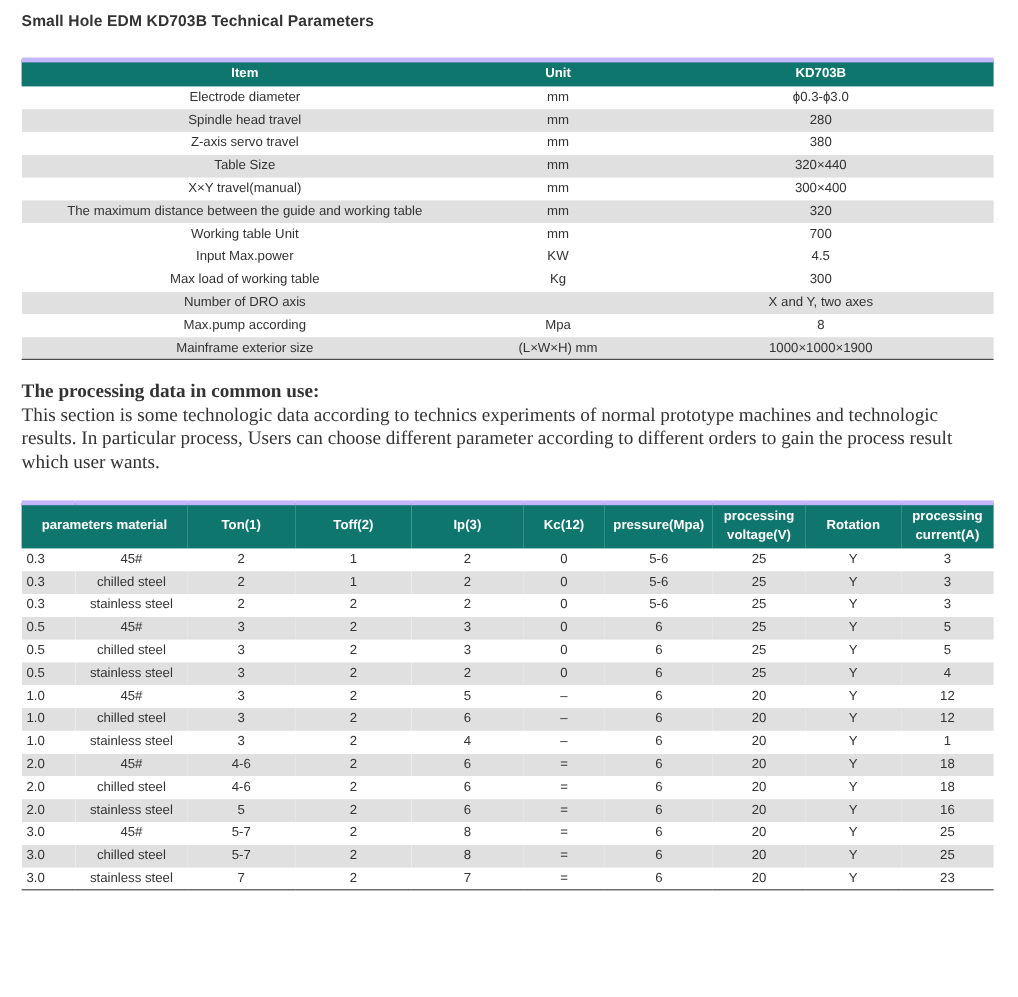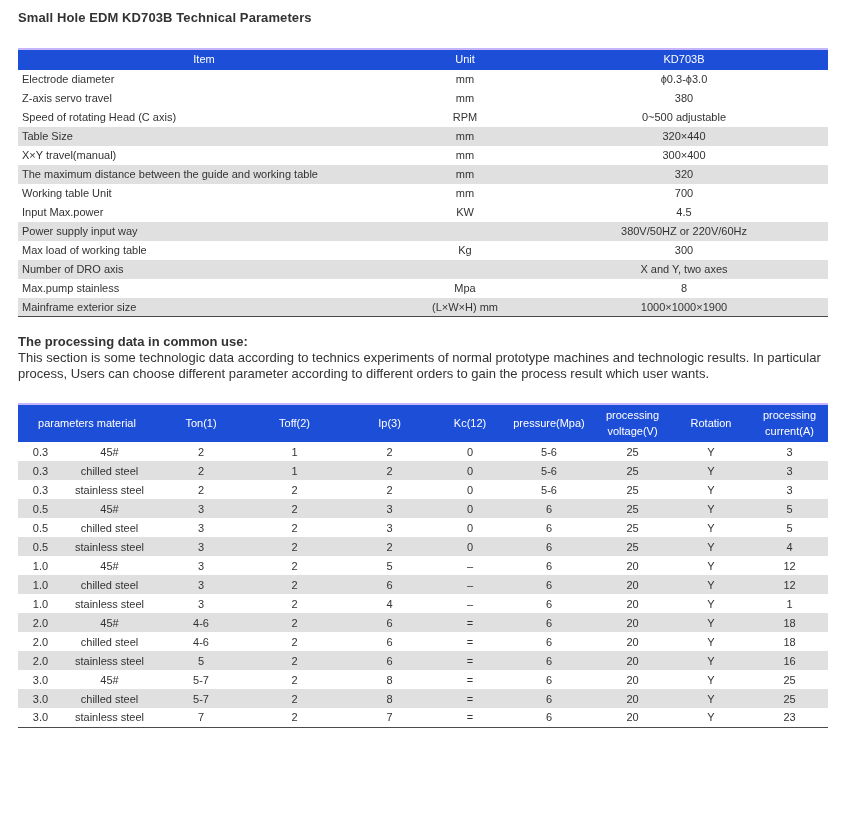--- a/index.html
+++ b/index.html
@@ -23,27 +23,27 @@
     border-collapse: collapse;
     table-layout: fixed;
     width: 810px;
     font-size: 11px;
     color: #333333;
   }
   table.spec-table   { margin-top: 23px; }
   table.process-table{ margin-top: 21px; }
 
   thead th {
-    background: #1d4ed8;
+    background: #0f766e;
     color: #ffffff;
-    font-weight: normal;
+    font-weight: bold;
     font-size: 11px;
     text-align: center;
     vertical-align: middle;
-    border-top: 2px solid #c4b5fd;
+    border-top: 4px solid #c4b5fd;
     padding: 2px 3px;
     line-height: 1.45;
   }
   .spec-table thead th { height: 20px; }
   .process-table thead th { height: 38px; }
 
   tbody td {
     height: 19px;
     padding: 1px 4px;
     text-align: center;
@@ -51,41 +51,42 @@
     white-space: nowrap;
     overflow: hidden;
   }
   tbody tr.alt td { background: #e0e0e0; }
   tbody tr:last-child td { border-bottom: 1px solid #4a4a4a; }
 
   
   .spec-table col.c-item   { width: 372px; }
   .spec-table col.c-unit   { width: 150px; }
   .spec-table col.c-value  { width: 288px; }
-  .spec-table tbody td.left { text-align: left; }
+  .spec-table tbody td.left { text-align: center; }
 
   
   .process-table col.c-param    { width: 45px;  }
   .process-table col.c-material { width: 93px;  }
   .process-table col.c-ton      { width: 90px;  }
   .process-table col.c-toff     { width: 97px;  }
   .process-table col.c-ip       { width: 93px;  }
   .process-table col.c-kc       { width: 68px;  }
   .process-table col.c-press    { width: 90px;  }
   .process-table col.c-volt     { width: 77px;  }
   .process-table col.c-rot      { width: 80px;  }
   .process-table col.c-cur      { width: 77px;  }
-  .process-table tbody td:first-child { text-align: center; }
+  .process-table tbody td:first-child { text-align: left; }
 
   .notes {
     margin-top: 17px;
     width: 812px;
-    font-size: 13px;
+    font-size: 16px;
     line-height: 1.22;
     color: #333333;
+    font-family: Liberation Serif, serif;
   }
   .notes-heading { font-weight: bold; }
 </style>
 </head>
 <body>
 
 <div class="page">
 
   <div class="page-title">Small Hole EDM KD703B Technical Parameters</div>
 
@@ -101,29 +102,29 @@
         <th>Unit</th>
         <th>KD703B</th>
       </tr>
     </thead>
     <tbody>
         <tr>
           <td class="left">Electrode diameter</td>
           <td>mm</td>
           <td>ϕ0.3-ϕ3.0</td>
         </tr>
+        <tr class="alt">
+          <td class="left">Spindle head travel</td>
+          <td>mm</td>
+          <td>280</td>
+        </tr>
         <tr>
           <td class="left">Z-axis servo travel</td>
           <td>mm</td>
           <td>380</td>
-        </tr>
-        <tr>
-          <td class="left">Speed of rotating Head (C axis)</td>
-          <td>RPM</td>
-          <td>0~500 adjustable</td>
         </tr>
         <tr class="alt">
           <td class="left">Table Size</td>
           <td>mm</td>
           <td>320×440</td>
         </tr>
         <tr>
           <td class="left">X×Y travel(manual)</td>
           <td>mm</td>
           <td>300×400</td>
@@ -136,37 +137,32 @@
         <tr>
           <td class="left">Working table Unit</td>
           <td>mm</td>
           <td>700</td>
         </tr>
         <tr>
           <td class="left">Input Max.power</td>
           <td>KW</td>
           <td>4.5</td>
         </tr>
-        <tr class="alt">
-          <td class="left">Power supply input way</td>
-          <td></td>
-          <td>380V/50HZ or 220V/60Hz</td>
-        </tr>
         <tr>
           <td class="left">Max load of working table</td>
           <td>Kg</td>
           <td>300</td>
         </tr>
         <tr class="alt">
           <td class="left">Number of DRO axis</td>
           <td></td>
           <td>X and Y, two axes</td>
         </tr>
         <tr>
-          <td class="left">Max.pump stainless</td>
+          <td class="left">Max.pump according</td>
           <td>Mpa</td>
           <td>8</td>
         </tr>
         <tr class="alt">
           <td class="left">Mainframe exterior size</td>
           <td>(L×W×H) mm</td>
           <td>1000×1000×1900</td>
         </tr>
       </tbody>
   </table>

